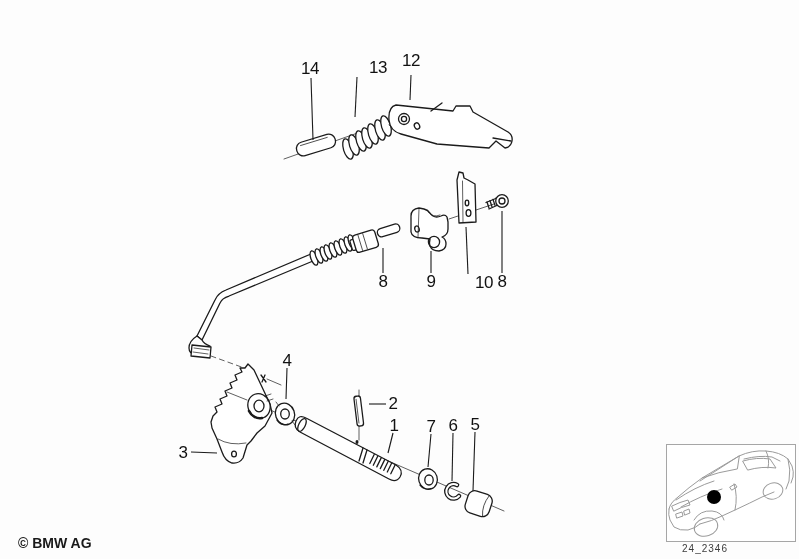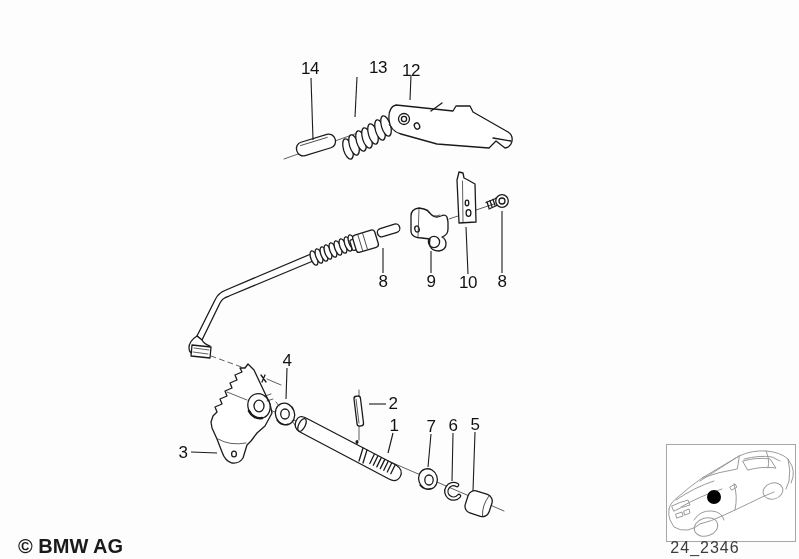--- a/index.html
+++ b/index.html
@@ -15,25 +15,25 @@
   .thick{stroke-width:2.6;}
   .leader{stroke:#1b1b1b;stroke-width:1.1;fill:none;}
   .dash{stroke-dasharray:5 4;}
   .carline{stroke:#9b9b9b;stroke-width:1;fill:none;stroke-linecap:round;stroke-linejoin:round;}
   .callout{
     position:absolute;transform:translate(-50%,-50%);
     font-size:17px;font-weight:400;color:#111;letter-spacing:-0.5px;
     user-select:none;line-height:1;
   }
   .copyright{
-    position:absolute;left:18px;top:535px;font-size:20px;font-weight:700;color:#1a1a1a;
+    position:absolute;left:18px;top:535px;font-size:14px;font-weight:700;color:#1a1a1a;
   }
   .inset-code{
     position:absolute;left:705px;top:548px;transform:translate(-50%,-50%);
-    font-size:16px;color:#3c3c3c;letter-spacing:1px;
+    font-size:10px;color:#3c3c3c;letter-spacing:1px;
   }
 </style>
 </head>
 <body>
 
 <div class="stage">
 
   <svg class="art" width="799" height="559" viewBox="0 0 799 559">
 
     <g>
@@ -235,22 +235,22 @@
 
   <div class="callout" style="left:394px;top:425px;">1</div>
   <div class="callout" style="left:393px;top:403px;">2</div>
   <div class="callout" style="left:183px;top:452px;">3</div>
   <div class="callout" style="left:287px;top:360px;">4</div>
   <div class="callout" style="left:475px;top:424px;">5</div>
   <div class="callout" style="left:453px;top:425px;">6</div>
   <div class="callout" style="left:431px;top:426px;">7</div>
   <div class="callout" style="left:383px;top:281px;">8</div>
   <div class="callout" style="left:431px;top:281px;">9</div>
-  <div class="callout" style="left:468px;top:282px;">10</div>
+  <div class="callout" style="left:484px;top:282px;">10</div>
   <div class="callout" style="left:502px;top:281px;">8</div>
-  <div class="callout" style="left:411px;top:70px;">12</div>
+  <div class="callout" style="left:411px;top:60px;">12</div>
   <div class="callout" style="left:378px;top:67px;">13</div>
   <div class="callout" style="left:310px;top:68px;">14</div>
 
   <div class="copyright">© BMW AG</div>
   <div class="inset-code">24_2346</div>
 
 </div>
 
 </body></html>

